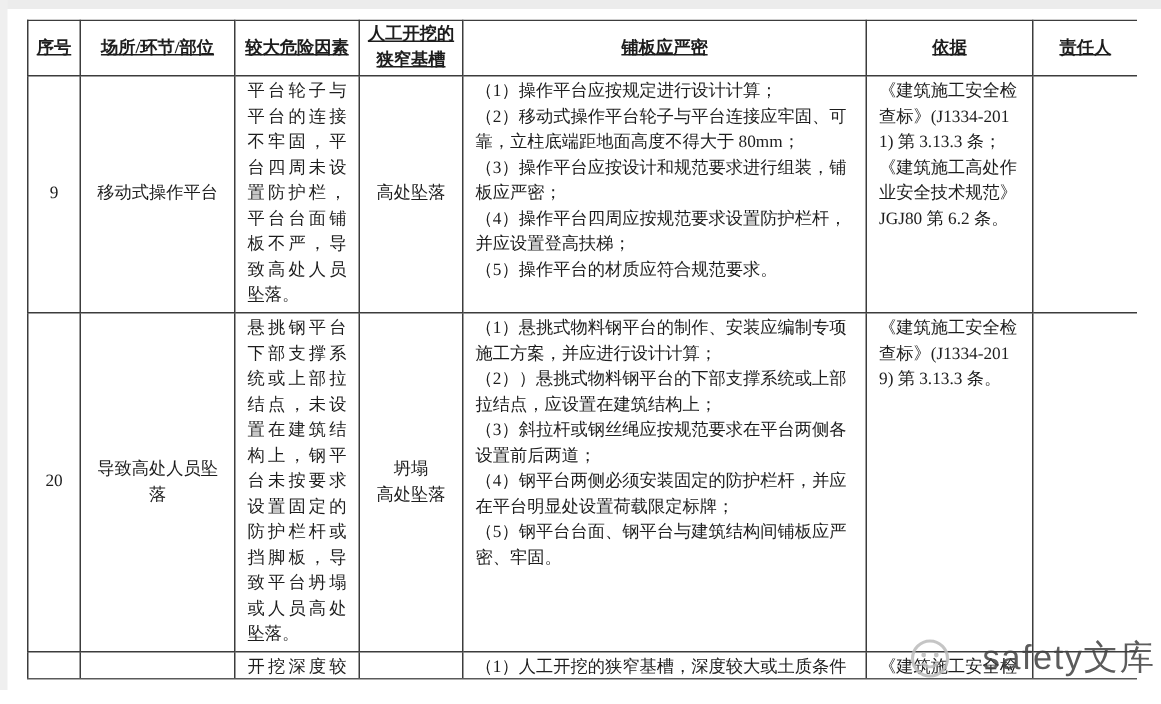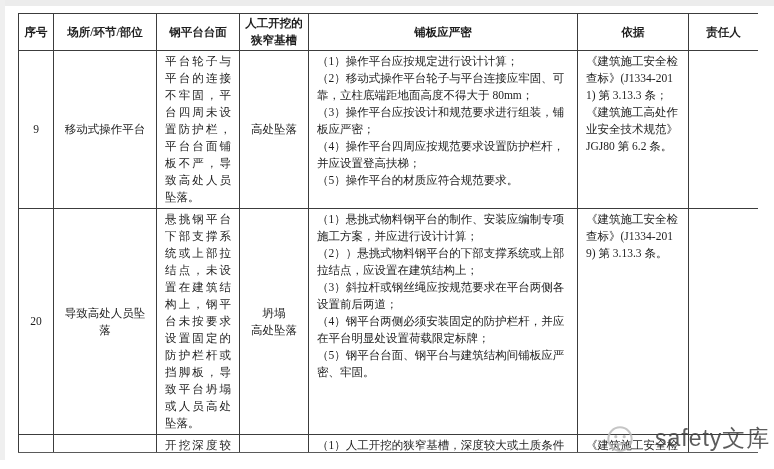--- a/index.html
+++ b/index.html
@@ -17,21 +17,21 @@
   }
   table.doc{
     width:740px;table-layout:fixed;border-collapse:collapse;
   }
   table.doc td,table.doc th{
     border:1px solid #3c3c3c;
     font-size:11.5px;line-height:17px;font-weight:normal;
     padding:2px 8px;word-break:break-all;
   }
   tr.r-header th{font-weight:bold;text-align:center;vertical-align:middle;padding:1px 2px;}
-  tr.r-header{height:30px;}
+  tr.r-header{height:30px;text-decoration:underline;}
   tr.r-9{height:135px;}
   tr.r-10{height:190px;}
   tr.r-sec{height:17px;}
   tr.r-1{height:67px;}
   td.center{text-align:center;vertical-align:middle;}
   td.top{vertical-align:top;}
   td.justify{text-align:justify;}
   td.narrow{padding:2px 4px;}
   .pre{white-space:pre-line;}
   td.section-cell{font-weight:bold;padding:0 2px 0 12px;vertical-align:middle;line-height:15px;}
@@ -58,21 +58,21 @@
         <col style="width:83px">
       <col style="width:69px">
         <col style="width:269px">
         <col style="width:111px">
       <col style="width:70px">
     </colgroup>
     <tbody>
         <tr class="r-header">
       <th>序号</th>
       <th>场所/环节/部位</th>
-      <th>钢平台台面</th>
+      <th>较大危险因素</th>
       <th>人工开挖的狭窄基槽</th>
       <th>铺板应严密</th>
       <th>依据</th>
       <th>责任人</th>
     </tr>
 
     <tr class="r-9">
       <td class="center">9</td>
       <td class="center">移动式操作平台</td>
       <td class="top justify narrow">平台轮子与平台的连接不牢固，平台四周未设置防护栏，平台台面铺板不严，导致高处人员坠落。</td>

